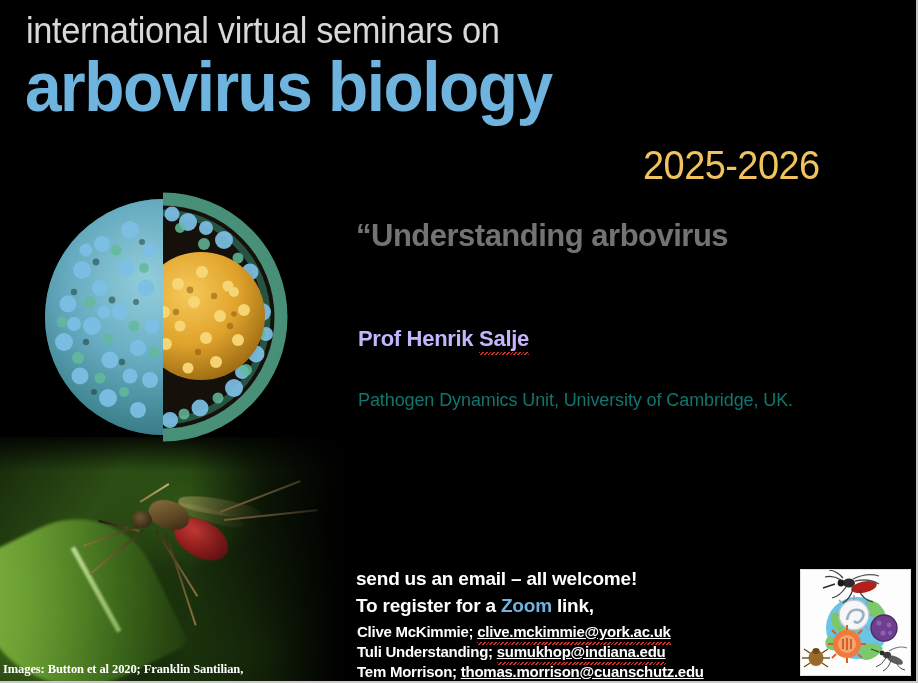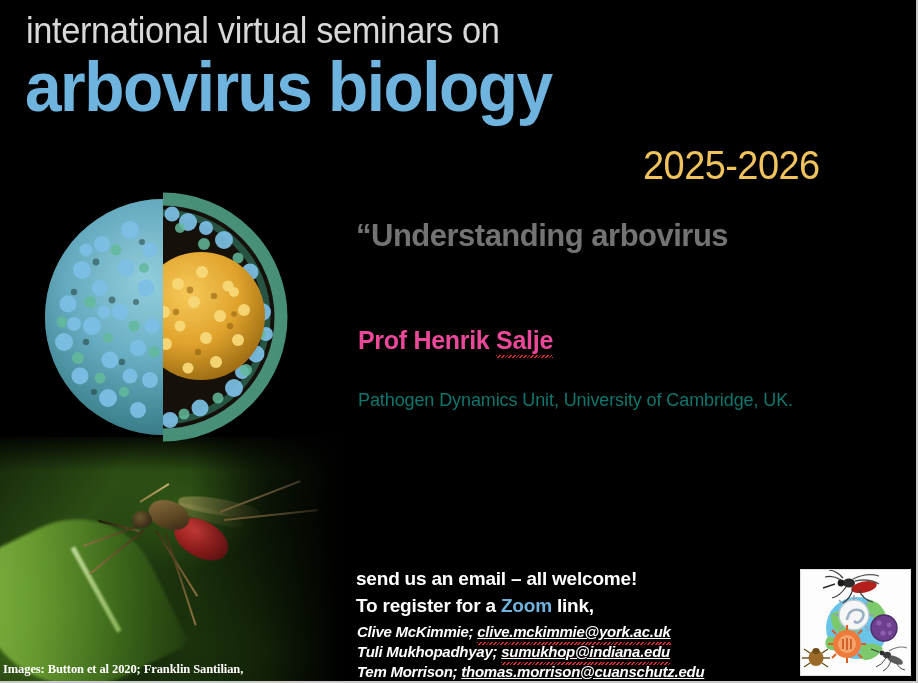--- a/index.html
+++ b/index.html
@@ -202,23 +202,23 @@
     font-size: 31px;
     line-height: 1.32;
     font-weight: bold;
     color: #737373;
     letter-spacing: -0.5px;
   }
   .speaker {
     position: absolute;
     left: 358px;
     top: 326px;
-    font-size: 25px;
-    font-weight: bold;
-    color: #ec4899;
+    font-size: 22px;
+    font-weight: bold;
+    color: #c4b5fd;
     letter-spacing: -0.3px;
     white-space: nowrap;
   }
   .affil {
     position: absolute;
     left: 358px;
     top: 390px;
     font-size: 18px;
     color: #0f766e;
     letter-spacing: -0.1px;
@@ -252,21 +252,20 @@
   .contacts {
     position: absolute;
     left: 357px;
     top: 622px;
     font-size: 15px;
     line-height: 1.32;
     font-weight: bold;
     color: #ffffff;
     letter-spacing: -0.25px;
     white-space: nowrap;
-    font-style: italic;
   }
   .contacts a {
     color: #ffffff;
     text-decoration: underline;
     text-underline-offset: 1px;
   }
   
   .sq {
     position: relative;
     display: inline-block;
@@ -476,21 +475,21 @@
   <div class="when">
   </div>
 
   <div class="register">
     <div>send us an email – all welcome!</div>
     <div><span>To register for a </span><span class="z">Zoom</span><span> link,</span></div>
   </div>
 
   <div class="contacts">
     <div><span>Clive McKimmie; </span><a class="sq" href="#">clive.mckimmie@york.ac.uk</a></div>
-    <div><span>Tuli Mukhopadhyay; </span><a class="sq" href="#">sumukhop@indiana.edu</a></div>
+    <div><span>Tuli Understanding; </span><a class="sq" href="#">sumukhop@indiana.edu</a></div>
     <div><span>Tem Morrison; </span><a class="sq" href="#">thomas.morrison@cuanschutz.edu</a></div>
   </div>
 
   <div class="logo">
     <svg width="107" height="103" viewBox="0 0 107 103" aria-hidden="true">
 
       <circle cx="56" cy="58" r="31" fill="#69c4e8"></circle>
       <path d="M30 44 q14 -8 26 -2 q10 5 5 14 q-6 10 -18 8 q-14 -2 -13 -20 z" fill="#7bc96a"></path>
       <path d="M60 76 q12 -6 22 2 q-5 10 -16 12 q-9 1 -6 -14 z" fill="#7bc96a"></path>
       <path d="M70 30 q12 4 15 16 q-10 6 -18 -2 q-5 -9 3 -14 z" fill="#7bc96a"></path>

